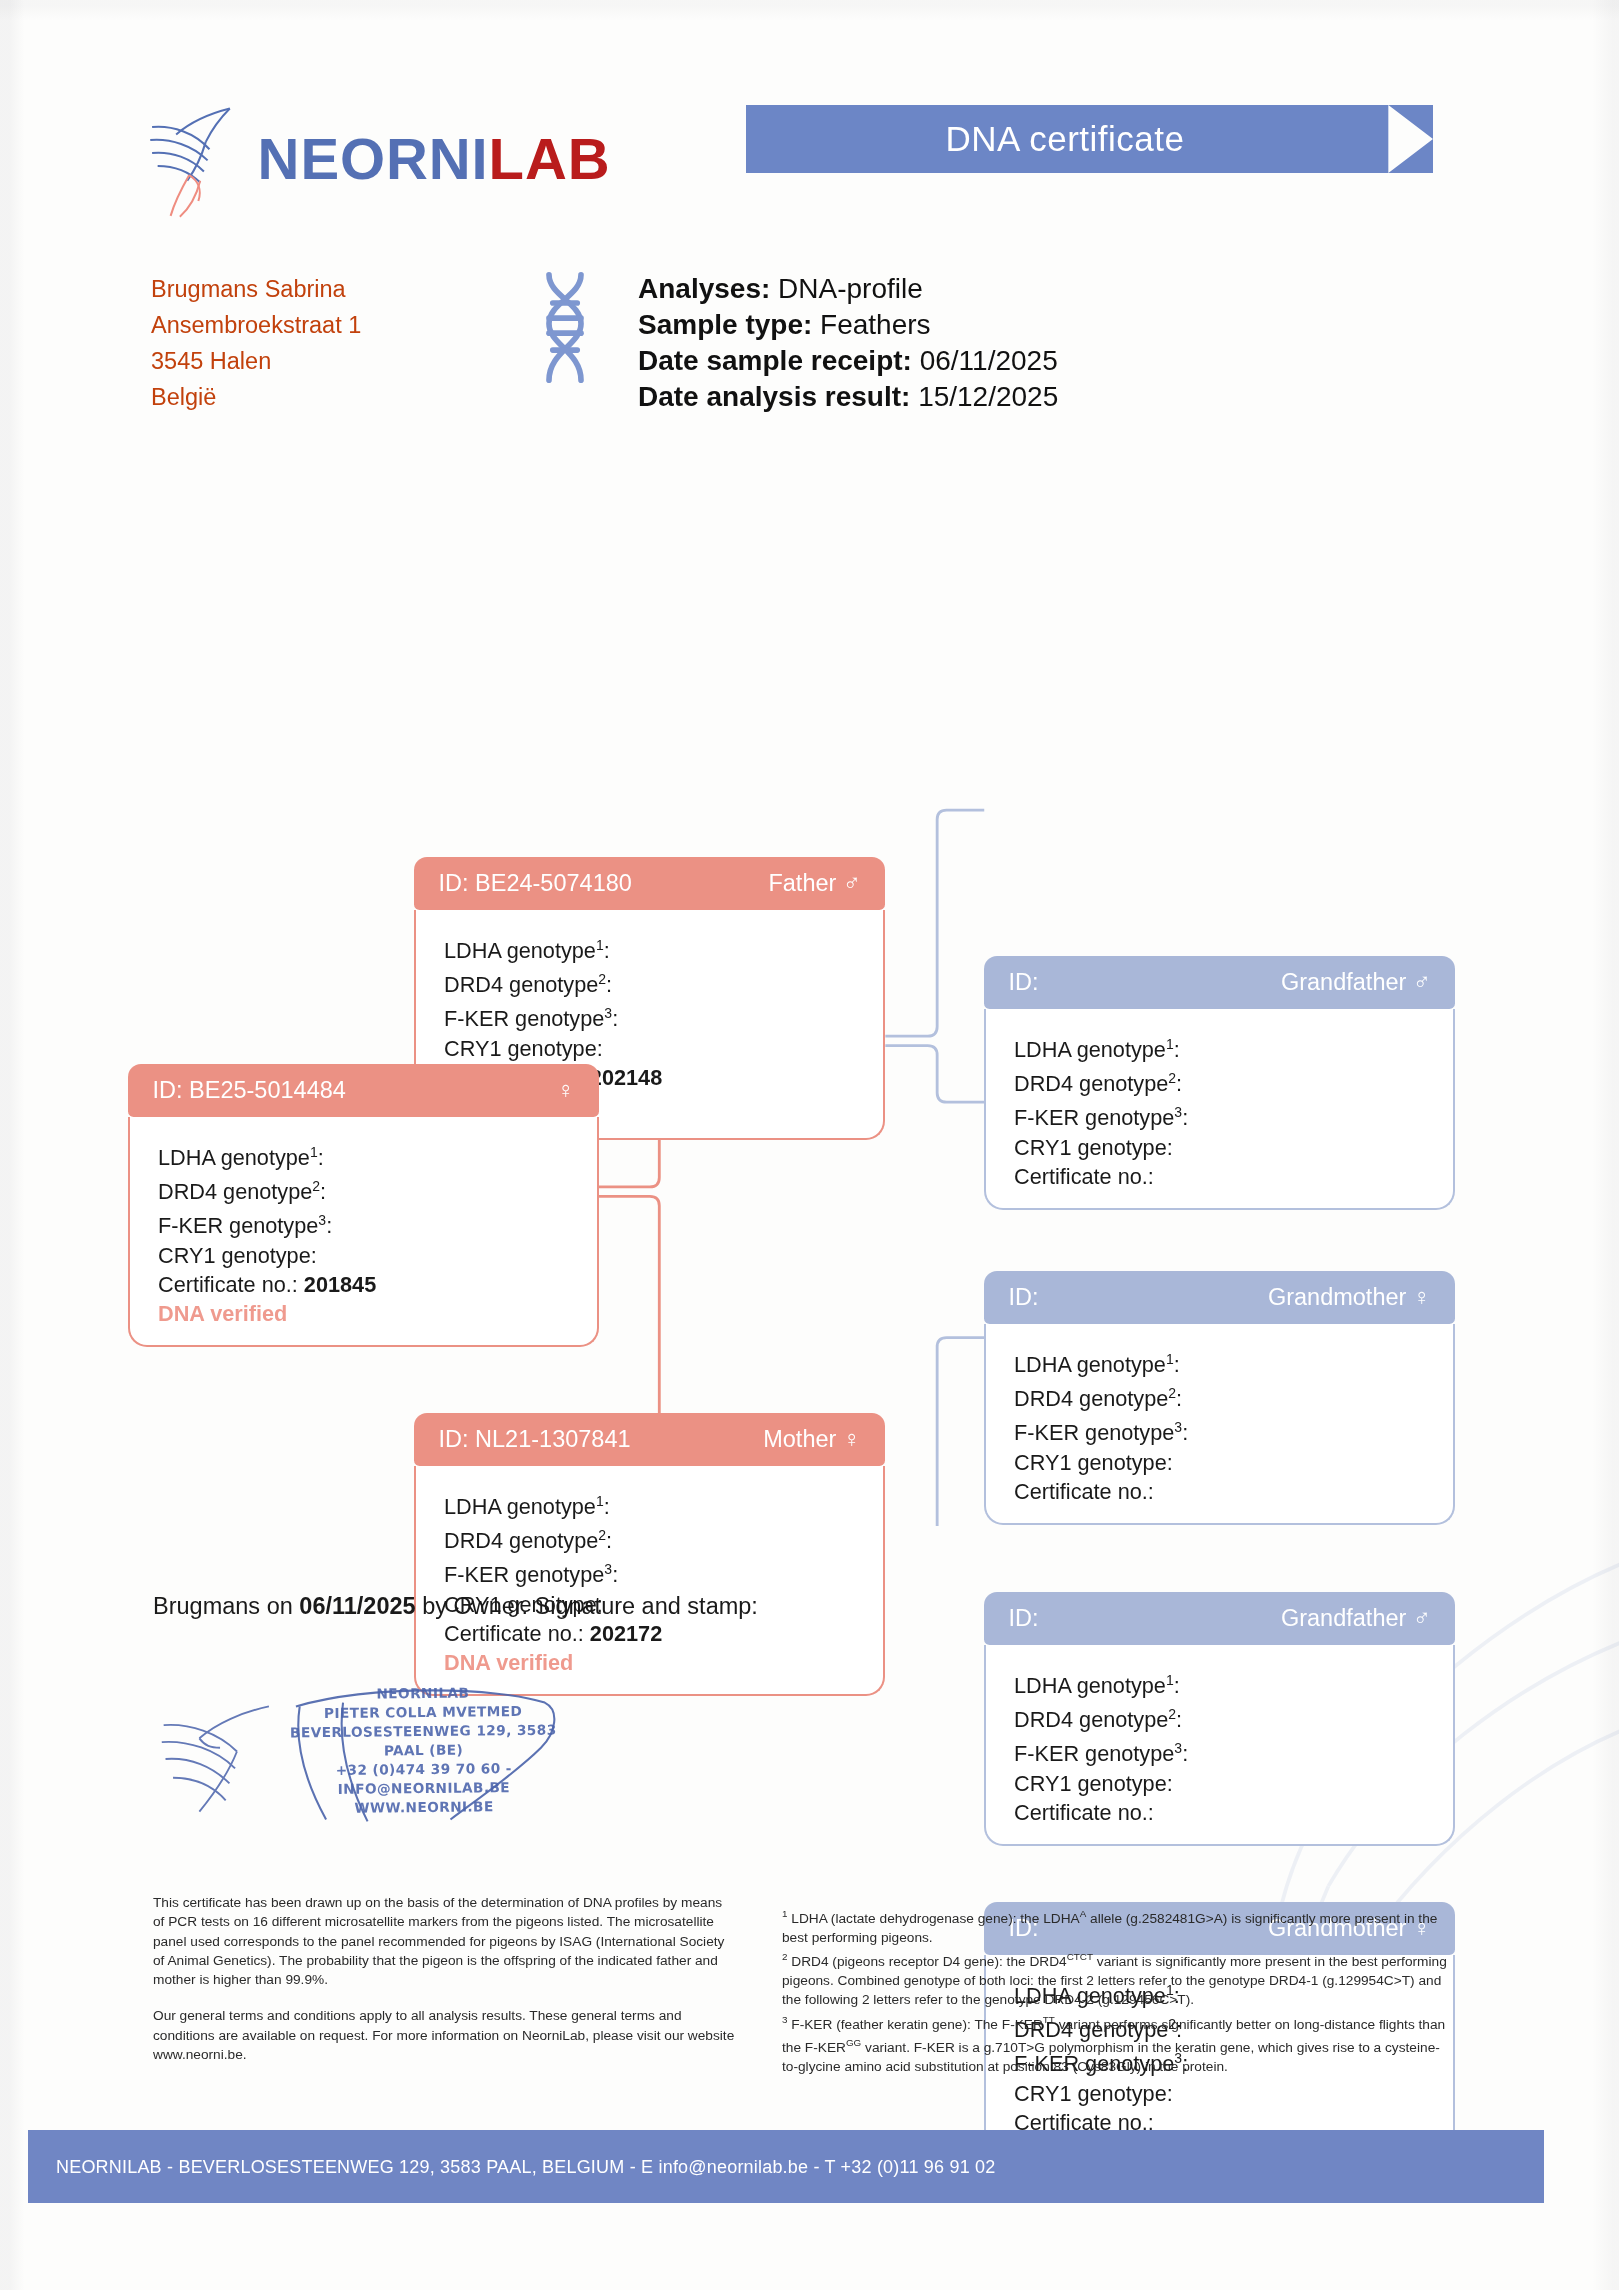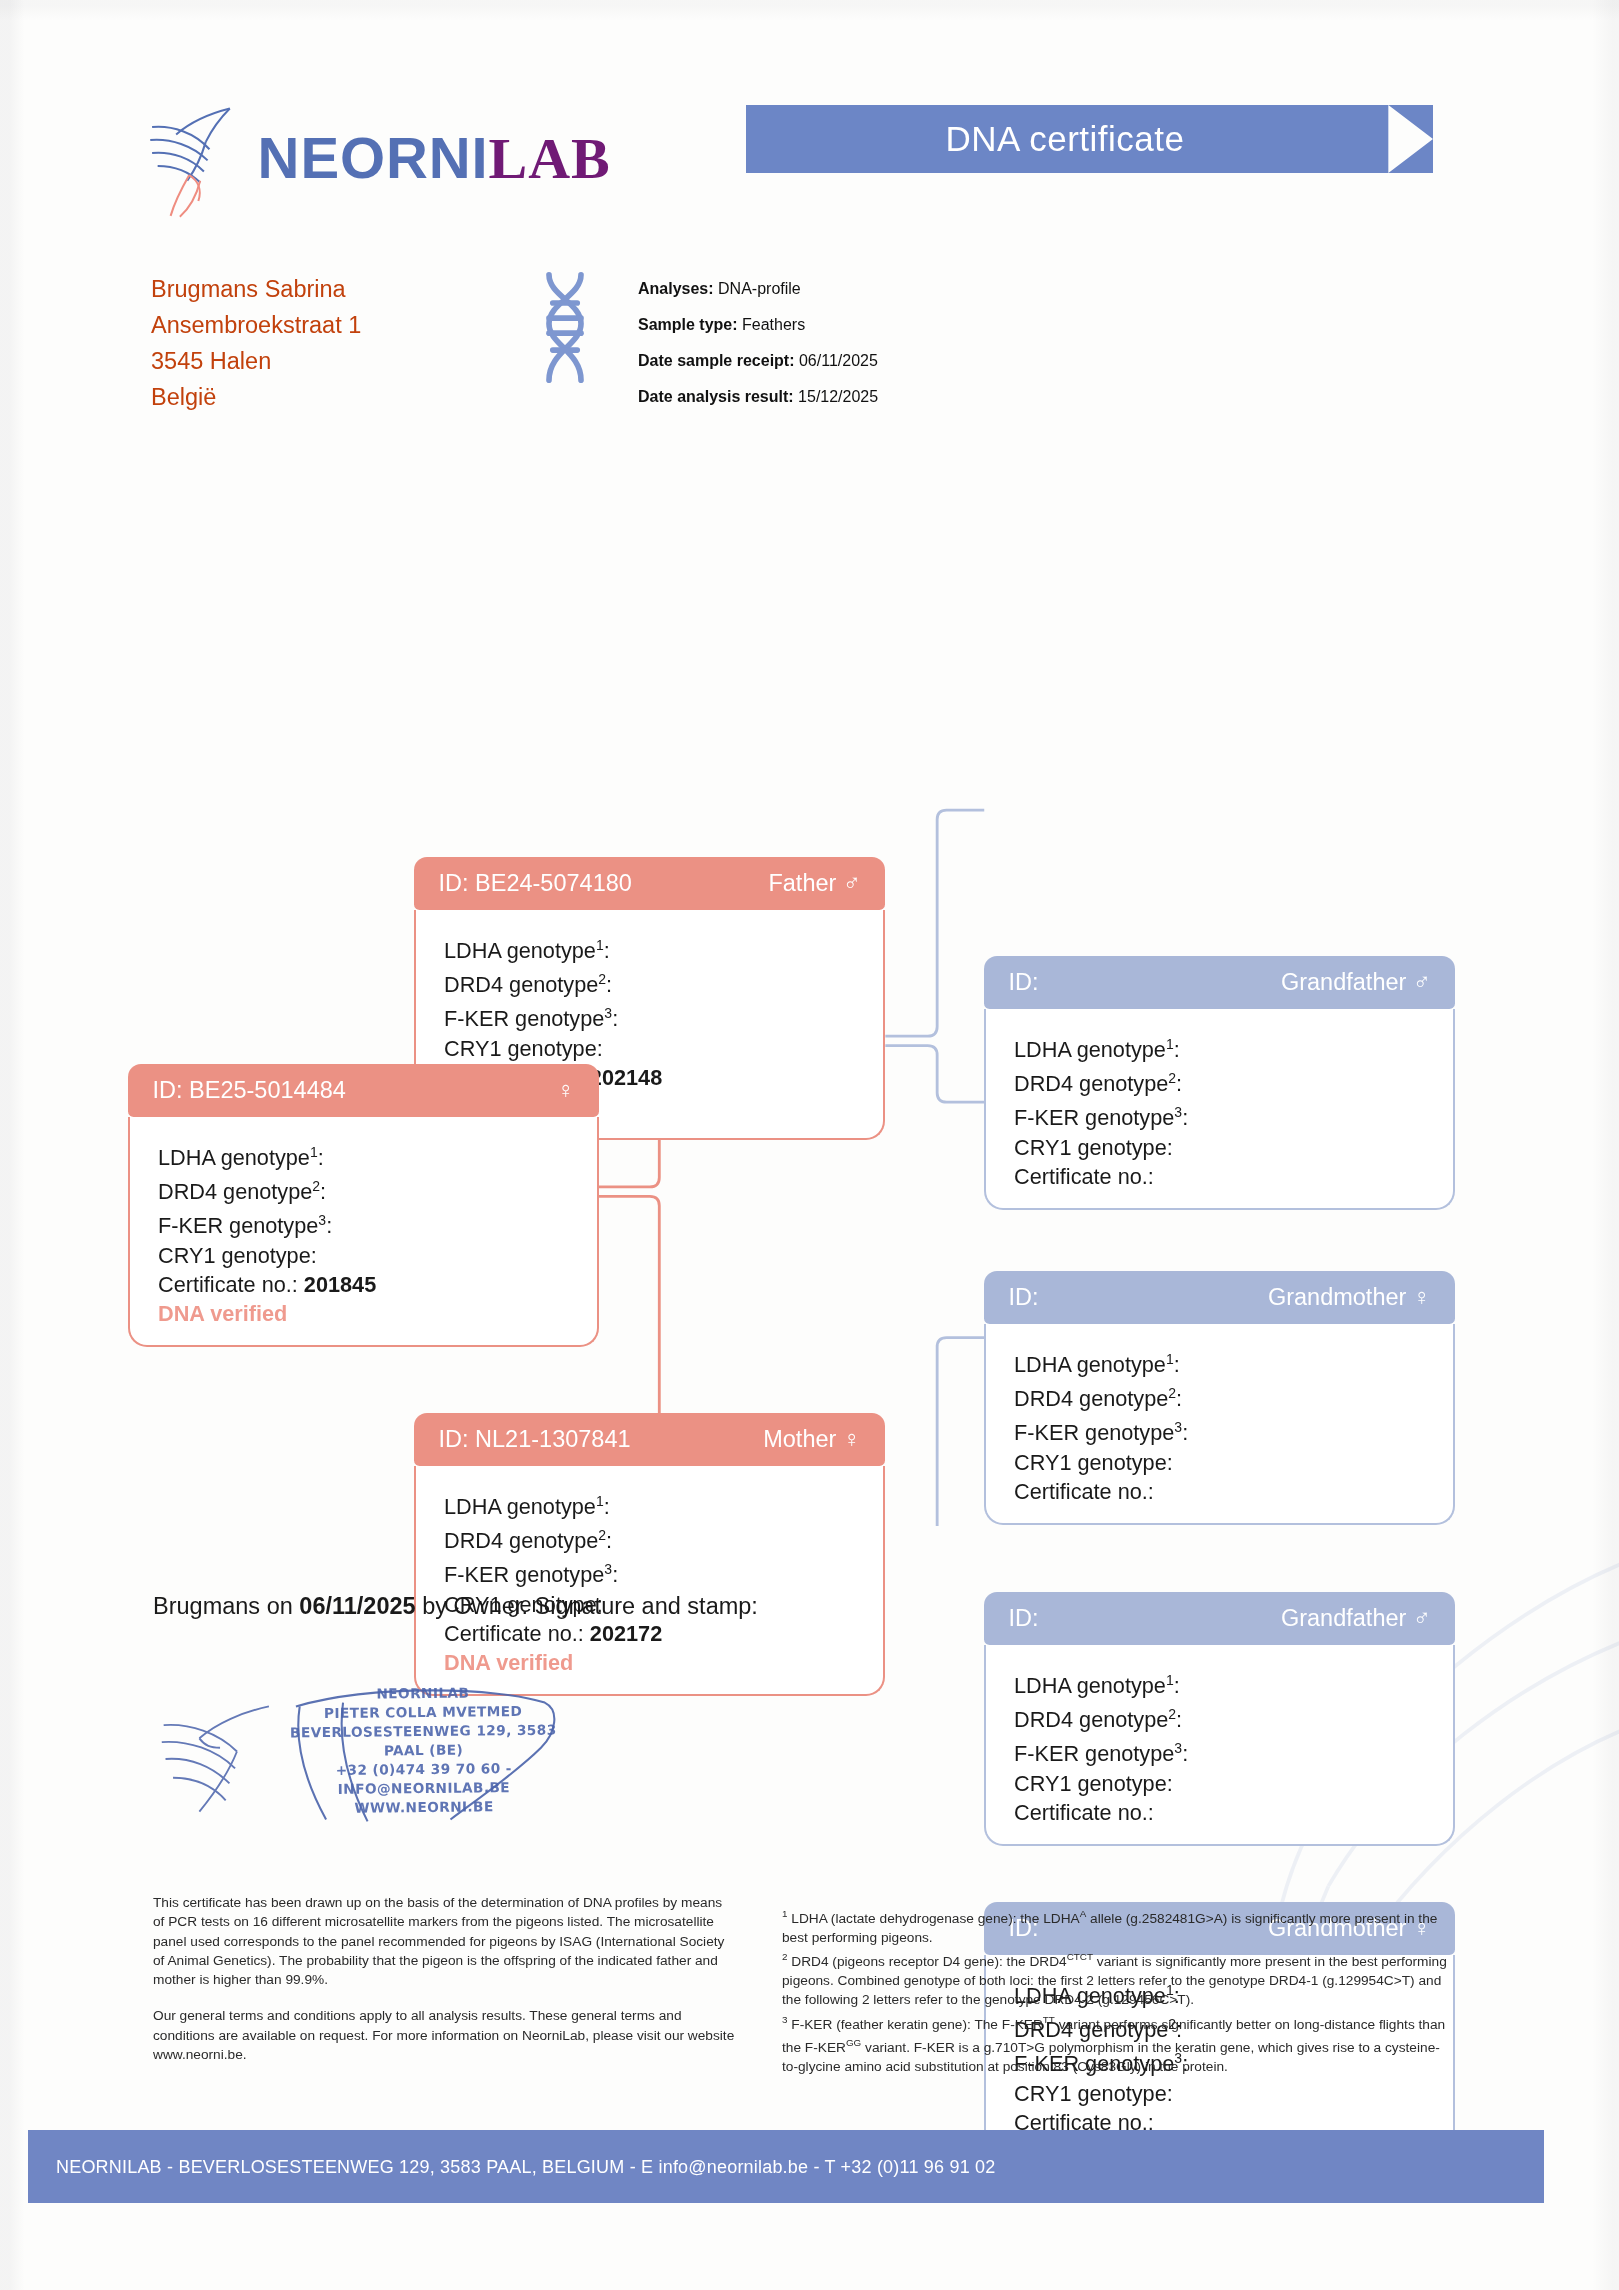--- a/index.html
+++ b/index.html
@@ -18,32 +18,32 @@
       linear-gradient(to left, rgba(120,120,130,.06) 0 7.5px, rgba(0,0,0,0) 28px),
       linear-gradient(to bottom, rgba(120,120,130,.05) 0 5.6px, rgba(0,0,0,0) 21px);
   }
   .watermark{position:absolute;right:-38px;bottom:113px;width:584px;height:659px;opacity:.10;pointer-events:none;}
 
   
   .logo-wrap{position:absolute;left:141px;top:99px;display:flex;align-items:center;}
   .logo-mark{width:111px;height:119px;margin-right:5.6px;}
   .logo-text{font-size:58px;letter-spacing:0.9px;font-weight:700;line-height:1;}
   .logo-neorni{color:#5470b4;}
-  .logo-lab{color:#701a75;font-family:Liberation Serif, serif;}
+  .logo-lab{color:#b91c1c;}
 
   .banner{position:absolute;left:746px;top:105px;width:687px;height:68px;
     background:#6c86c6;display:flex;align-items:center;justify-content:center;
     clip-path:polygon(0 0, 100% 0, 100% 50%, 93.5% 0, 93.5% 100%, 100% 50%, 100% 100%, 0 100%);}
   .banner-inner{position:absolute;left:746px;top:105px;width:687px;height:68px;display:flex;align-items:center;justify-content:center;}
   .banner-title{color:#ffffff;font-size:35px;letter-spacing:0.5px;transform:translateX(-24.5px);}
 
   
   .addr{position:absolute;left:151px;top:271px;font-size:23.5px;line-height:36px;color:#c2410c;}
   .dna-icon{position:absolute;left:532px;top:271px;width:66px;height:113px;}
-  .analyses{position:absolute;left:638px;top:271px;font-size:16px;line-height:36px;color:#111;}
+  .analyses{position:absolute;left:638px;top:271px;font-size:28px;line-height:36px;color:#111;}
   .analyses b{font-weight:700;}
 
   
   .tree{position:absolute;left:0;top:471px;width:1596px;height:1055px;}
   .conn{position:absolute;left:0;top:0;width:1620px;height:1055px;}
 
   .card{position:absolute;border-radius:17px;overflow:visible;}
   .card .hdr{height:53px;border-radius:13px 13px 5.6px 5.6px;display:flex;align-items:center;
     justify-content:space-between;padding:0 24.5px;box-sizing:border-box;color:#ffffff;font-size:23.5px;}
   .card .body{border:2.4px solid;border-top:none;border-radius:0 0 19px 19px;background:#ffffff;

